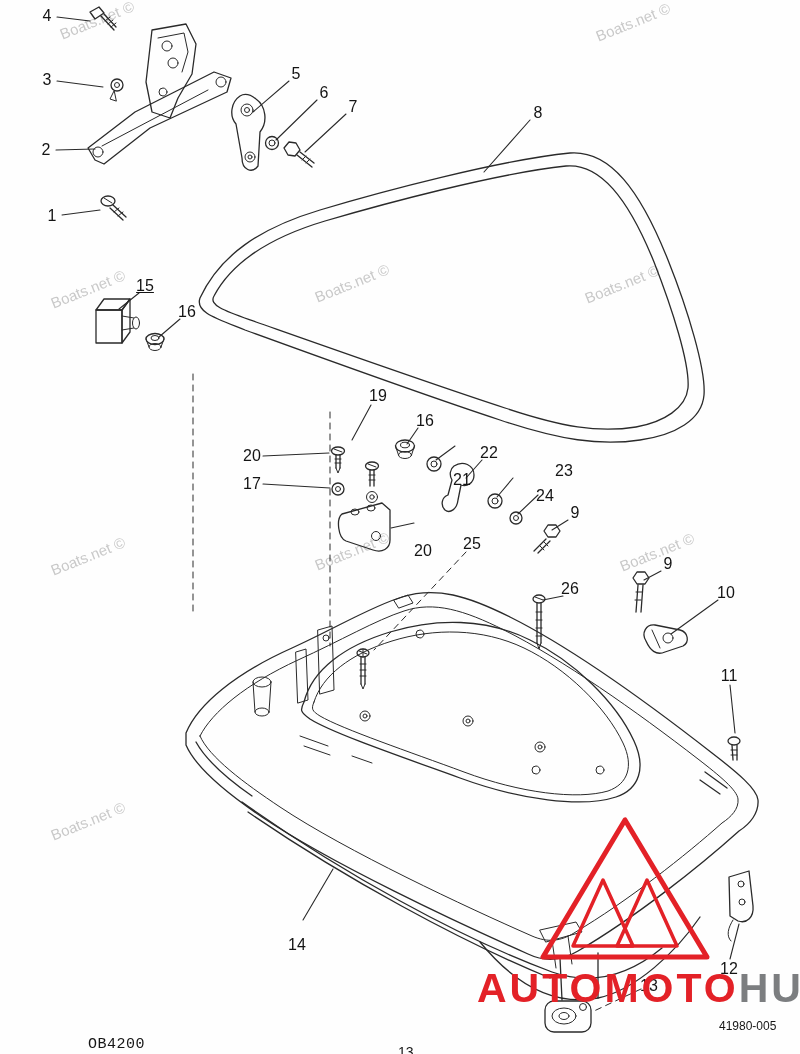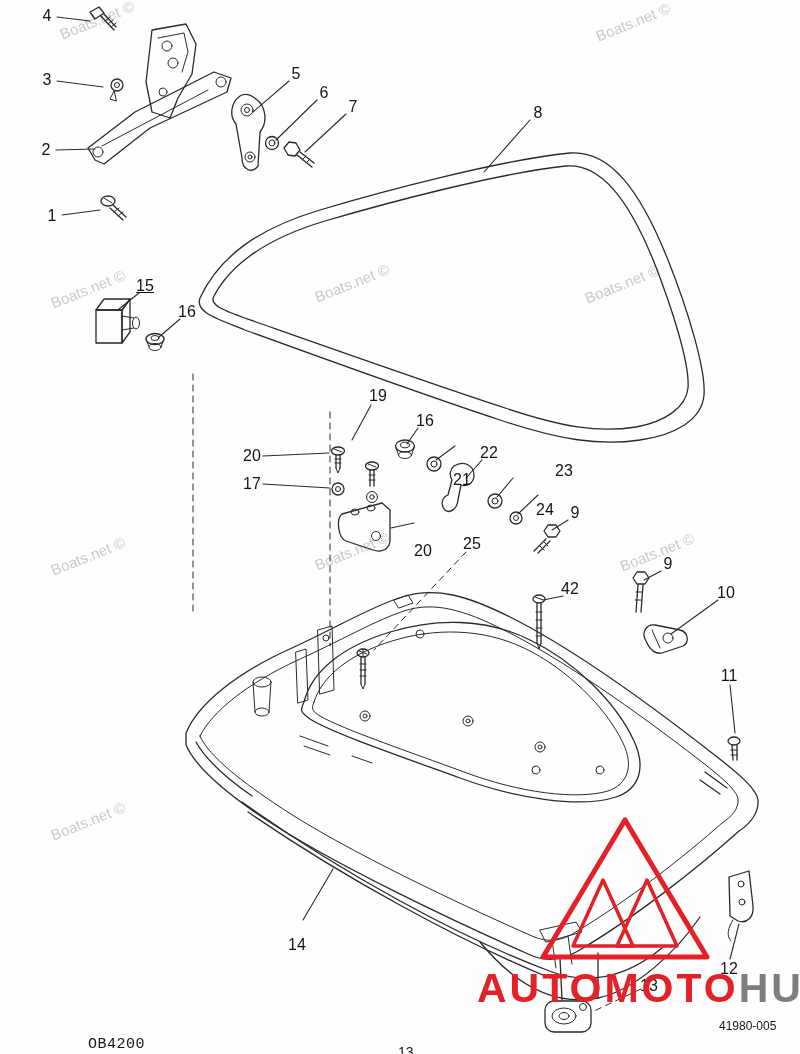--- a/index.html
+++ b/index.html
@@ -293,25 +293,25 @@
       <div class="part-label" style="left: 538px; top: 113px;">8</div>
       <div class="part-label" style="left: 145px; top: 286px; text-decoration: underline;">15</div>
       <div class="part-label" style="left: 187px; top: 312px;">16</div>
       <div class="part-label" style="left: 378px; top: 396px;">19</div>
       <div class="part-label" style="left: 425px; top: 421px;">16</div>
       <div class="part-label" style="left: 252px; top: 456px;">20</div>
       <div class="part-label" style="left: 252px; top: 484px;">17</div>
       <div class="part-label" style="left: 462px; top: 439px; margin-top: 41px;">21</div>
       <div class="part-label" style="left: 489px; top: 453px;">22</div>
       <div class="part-label" style="left: 520px; top: 471px; margin-left: 44px;">23</div>
-      <div class="part-label" style="left: 545px; top: 510px;">24</div>
+      <div class="part-label" style="left: 545px; top: 496px;">24</div>
       <div class="part-label" style="left: 575px; top: 513px;">9</div>
       <div class="part-label" style="left: 423px; top: 519px; margin-top: 32px;">20</div>
       <div class="part-label" style="left: 472px; top: 544px;">25</div>
-      <div class="part-label" style="left: 570px; top: 589px;">42</div>
+      <div class="part-label" style="left: 570px; top: 589px;">26</div>
       <div class="part-label" style="left: 668px; top: 564px;">9</div>
       <div class="part-label" style="left: 726px; top: 593px;">10</div>
       <div class="part-label" style="left: 729px; top: 676px;">11</div>
       <div class="part-label" style="left: 729px; top: 969px;">12</div>
       <div class="part-label" style="left: 649px; top: 986px;">13</div>
       <div class="part-label" style="left: 297px; top: 929px; margin-top: 16px;">14</div>
     </div>
 
   <div class="brand-text">
     <span class="brand-primary" style="color: rgb(227, 33, 39);">AUTOMOTO</span><span class="brand-secondary" style="color: rgb(124, 126, 128);">HUB</span>

